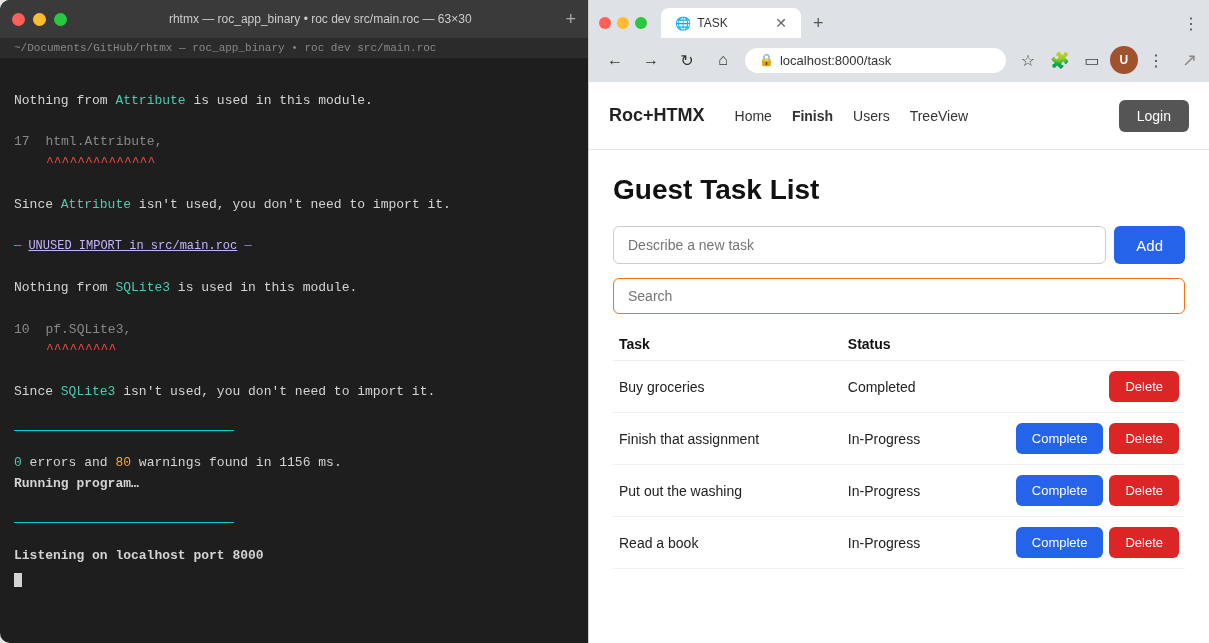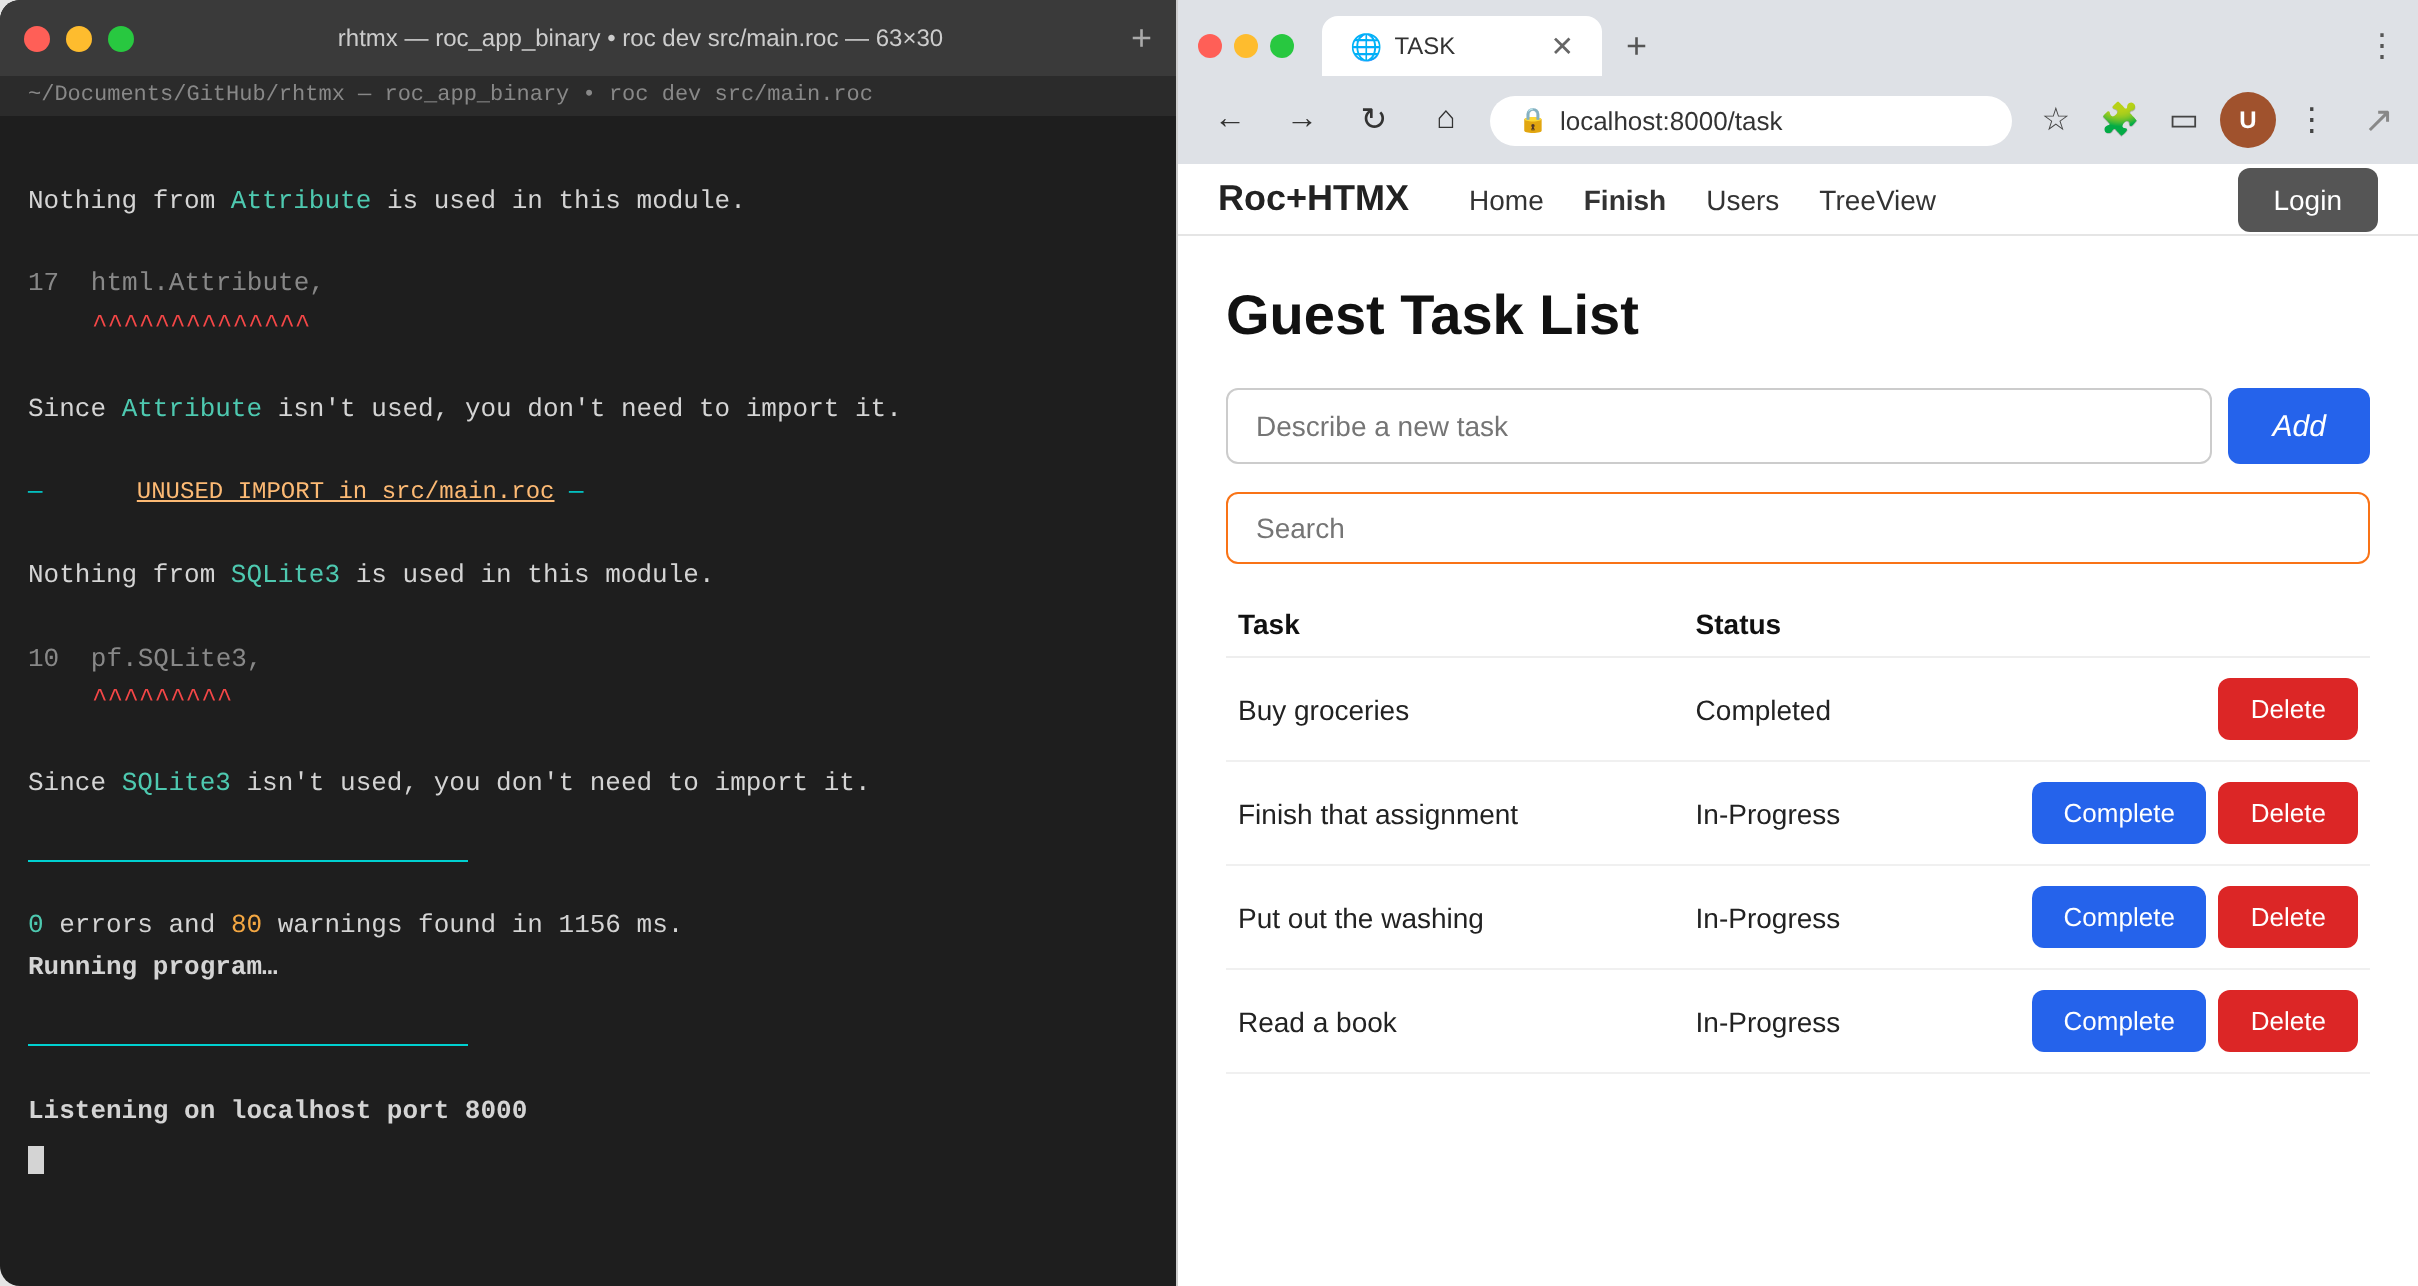--- a/index.html
+++ b/index.html
@@ -67,21 +67,21 @@
       flex: 1;
       overflow-y: auto;
       padding: 12px 14px;
       font-family: 'Courier New', Courier, monospace;
       font-size: 13px;
       line-height: 1.6;
       color: #d4d4d4;
     }
     .term-line { display: block; }
     .term-green { color: #4ec9b0; }
-    .term-cyan-underline { color: #fdba74; text-decoration: underline; margin-left: 40px; }
+    .term-cyan-underline { color: #c4b5fd; text-decoration: underline; }
     .term-gray { color: #888; }
     .term-red-under { color: #f44747; }
     .term-line-num { color: #888; margin-right: 8px; }
     .term-separator {
       color: #00d0d0;
       margin: 8px 0;
       font-size: 12px;
     }
     .term-error-count { color: #4ec9b0; }
     .term-warn-count { color: #f4a742; }
@@ -222,21 +222,21 @@
     
     .app-content {
       flex: 1;
       background: #fff;
       overflow-y: auto;
     }
     .app-navbar {
       display: flex;
       align-items: center;
       padding: 0 20px;
-      height: 36px;
+      height: 68px;
       border-bottom: 1px solid #e5e5e5;
       background: #fff;
     }
     .app-brand {
       font-size: 18px;
       font-weight: bold;
       color: #222;
       margin-right: 30px;
     }
     .nav-links {
@@ -290,21 +290,20 @@
     }
     .add-btn {
       background: #2563eb;
       color: #fff;
       border: none;
       border-radius: 6px;
       padding: 10px 22px;
       font-size: 15px;
       cursor: pointer;
       font-weight: 500;
-      font-style: italic;
     }
     .search-input {
       width: 100%;
       border: 1px solid #f97316;
       border-radius: 6px;
       padding: 9px 14px;
       font-size: 14px;
       color: #555;
       outline: none;
       margin-bottom: 14px;

